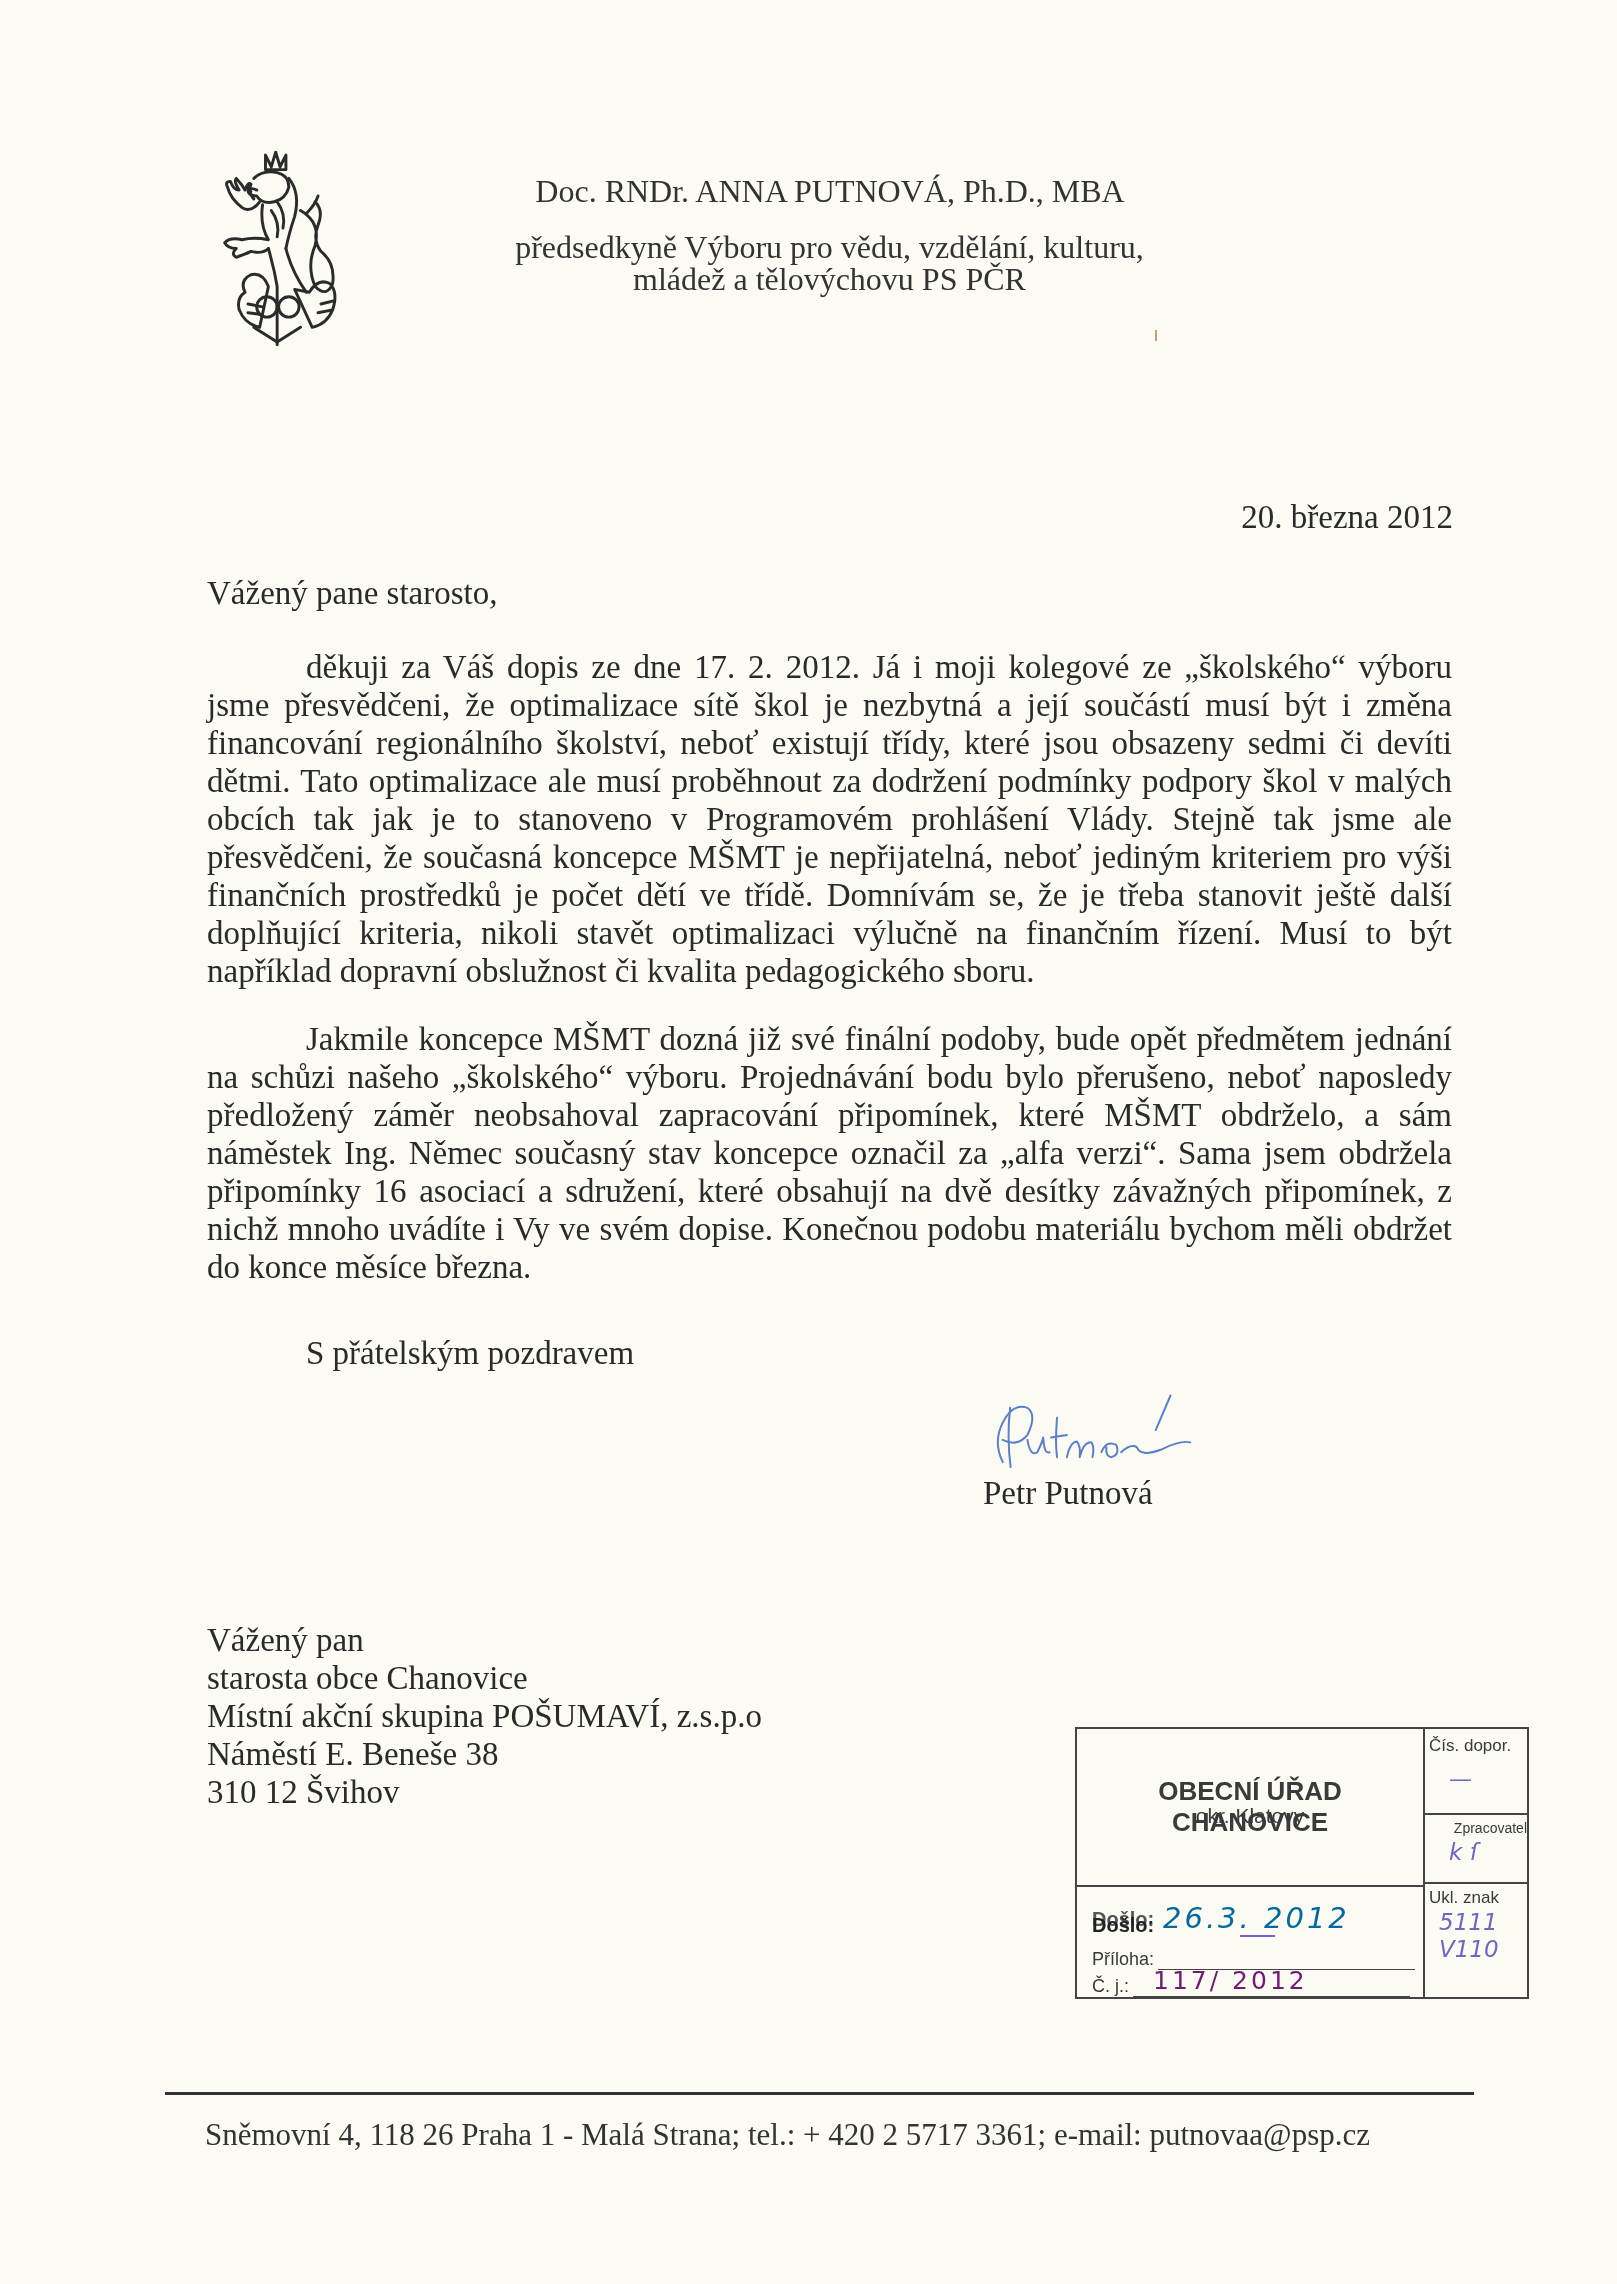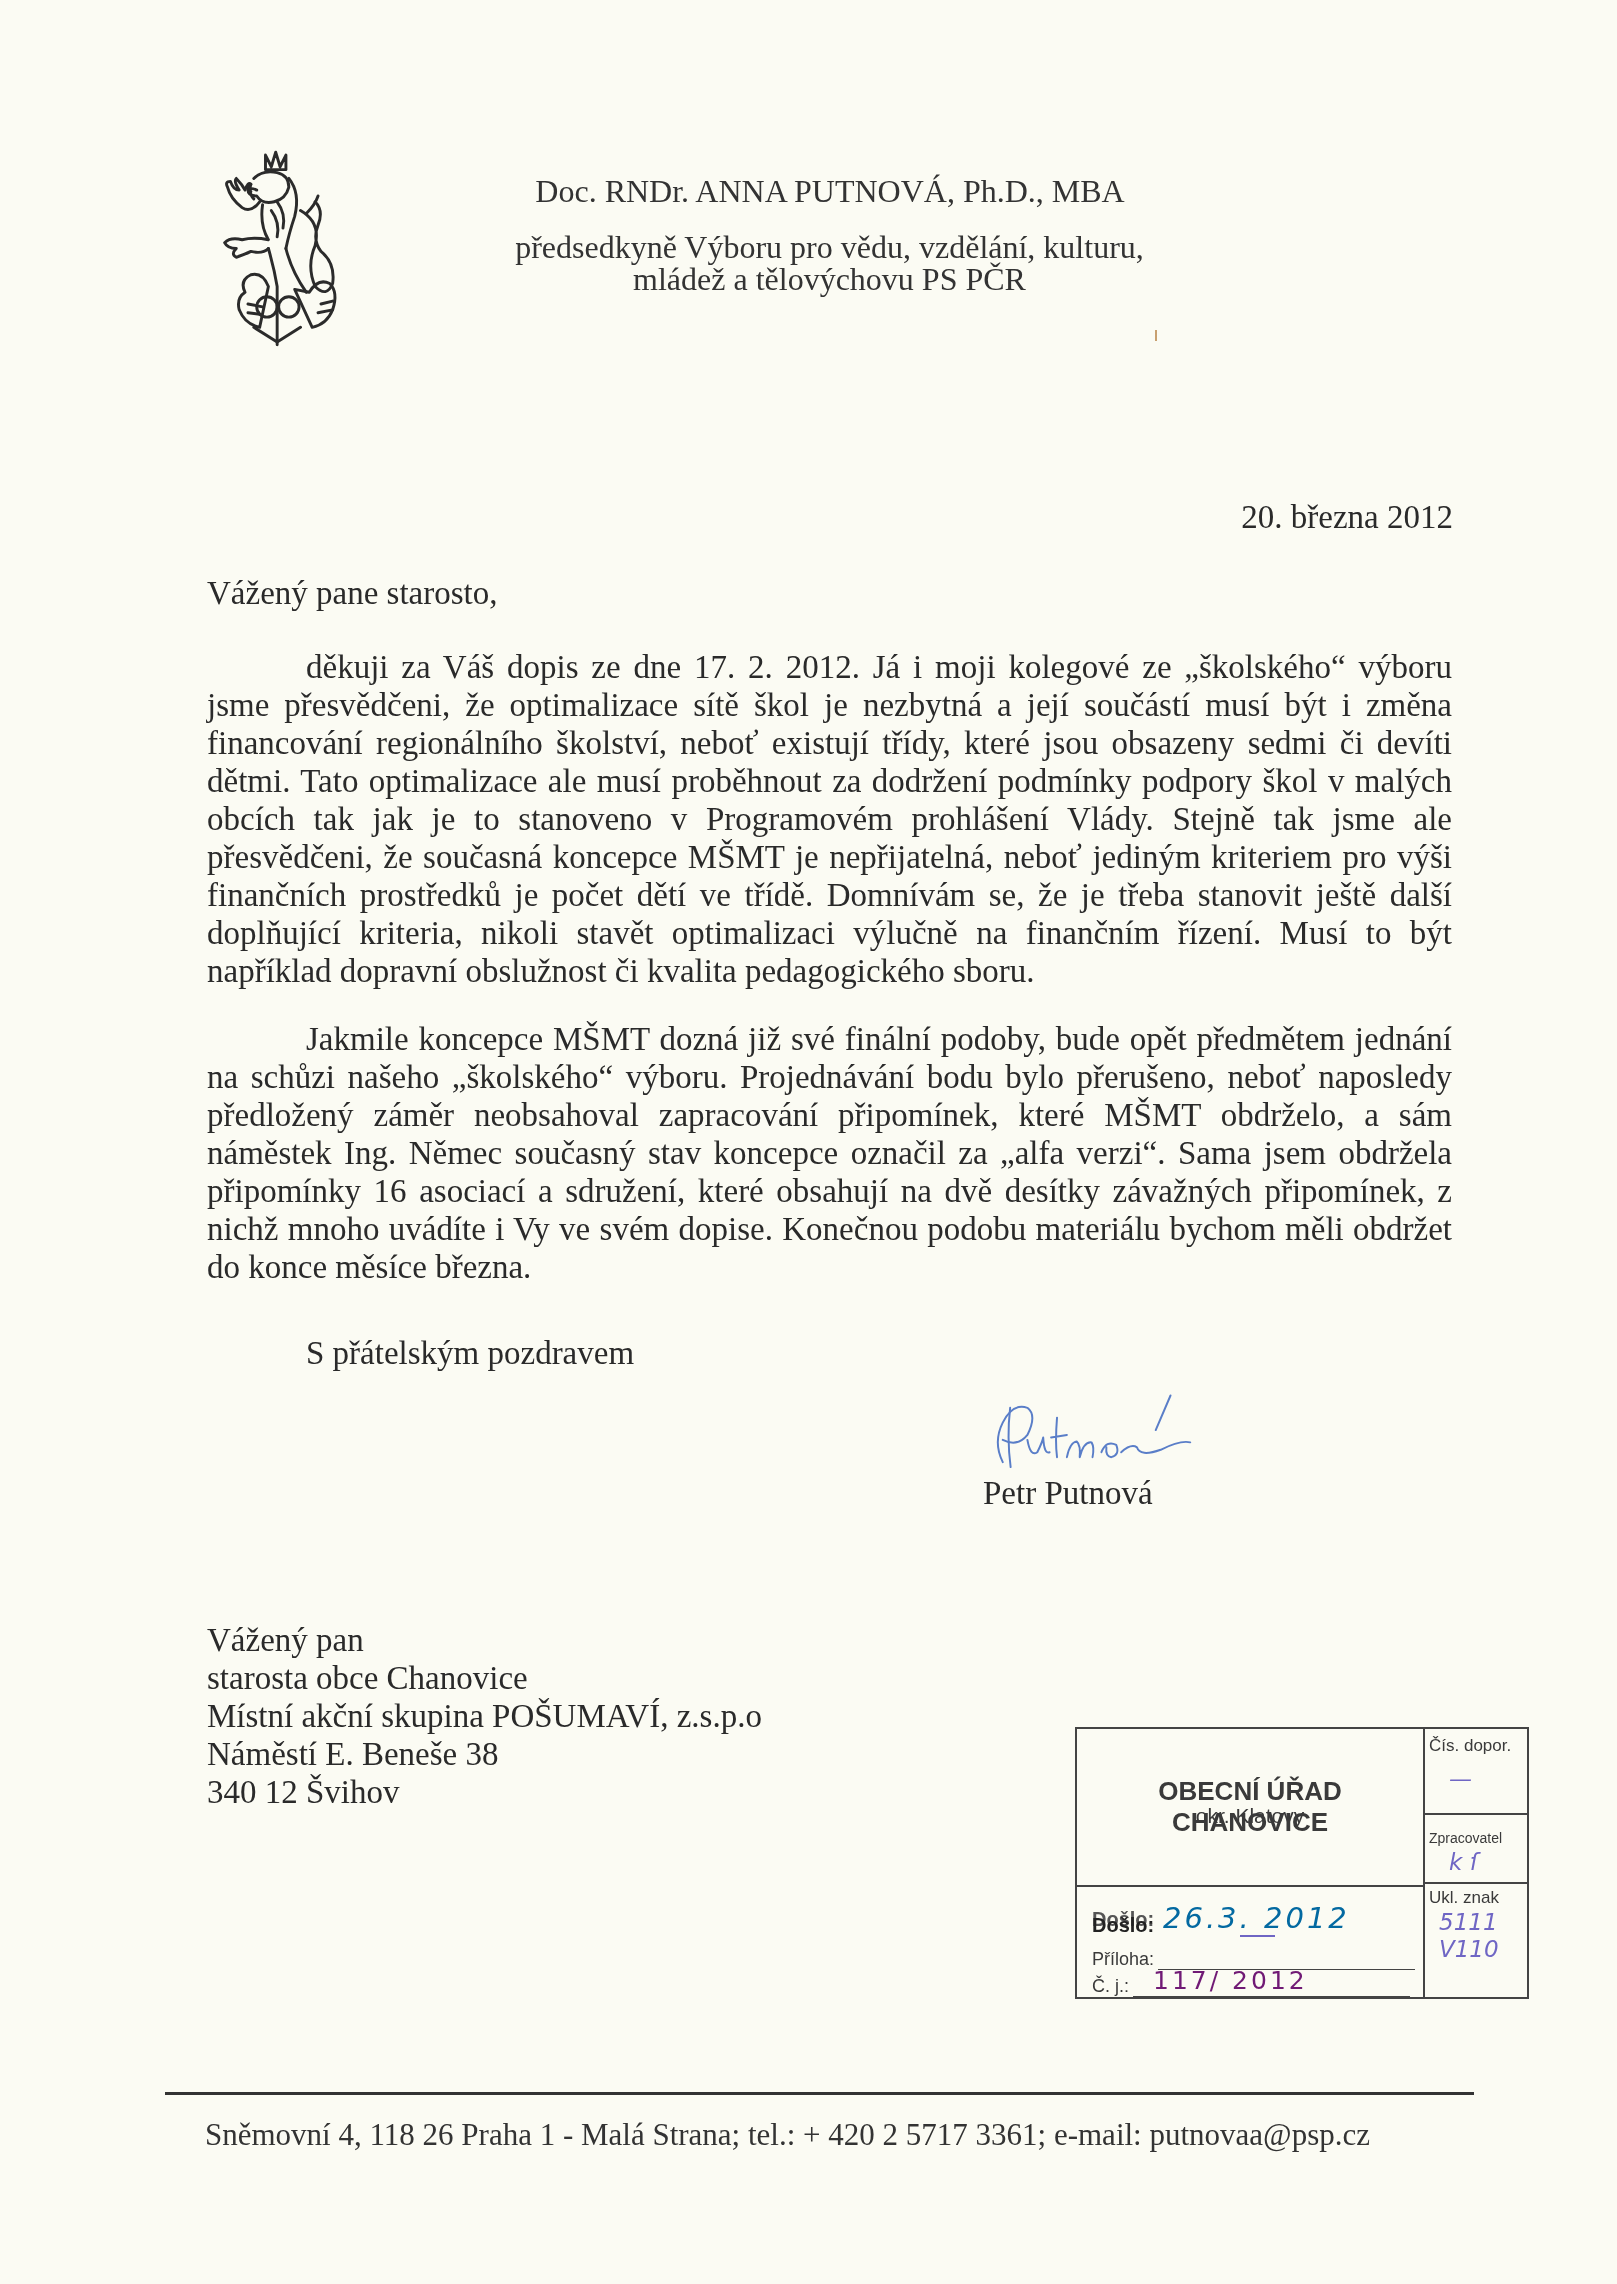--- a/index.html
+++ b/index.html
@@ -64,21 +64,21 @@
   #stamp .att-row { position: absolute; left: 15px; top: 220px; font-size: 18px; display: flex; align-items: flex-end; }
   #stamp .cj-row { position: absolute; left: 15px; top: 247px; font-size: 18px; display: flex; align-items: flex-end; }
   #stamp .line { display: inline-block; border-bottom: 1.5px solid #444; height: 18px; margin-left: 4px; position: relative; }
   #stamp .cj-val { position: absolute; left: 20px; bottom: 1px; font-size: 25px; color: #701a75; letter-spacing: 3px; font-family: "DejaVu Sans", sans-serif; white-space: nowrap; }
   #stamp .right { position: absolute; left: 348px; top: 0; right: 0; height: 100%; }
   #stamp .rlabel { font-size: 17px; margin-top: 7px; white-space: nowrap; }
   #stamp .rval { font-size: 23px; font-style: italic; color: #6f66c4; margin-top: 10px; margin-left: 20px; font-family: "DejaVu Sans", sans-serif; }
   #stamp .rcell-a { position: absolute; left: 0; right: 0; top: 0; height: 86px; border-bottom: 2px solid #444; padding-left: 4px; box-sizing: border-box; }
   #stamp .rcell-b { position: absolute; left: 0; right: 0; top: 86px; height: 69px; border-bottom: 2px solid #444; padding-left: 4px; box-sizing: border-box; }
   #stamp .rcell-c { position: absolute; left: 0; right: 0; top: 156px; bottom: 0; padding-left: 4px; box-sizing: border-box; }
-  #stamp .rlabel.small { font-size: 14px; margin-top: 15px; }
+  #stamp .rlabel.small { font-size: 14px; margin-top: 5px; text-align: right; }
   #stamp .rval.multi { margin-top: 2px; line-height: 25px; }
   .footer-rule { left: 165px; top: 2092px; width: 1309px; height: 2.5px; background: #333; }
   .footer {
     left: 205px; top: 2117px; font-size: 31px; line-height: 35px; white-space: nowrap; color: #333;
   }
   .speck { background: #c8a070; width: 1.5px; height: 11px; }
 </style>
 </head>
 <body>
 
@@ -138,21 +138,21 @@
   <path d="M380 15 L350 85"></path>
 </svg>
 
 <div class="abs signer">Petr Putnová</div>
 
 <div class="abs address">
   <div>Vážený pan</div>
   <div>starosta obce Chanovice</div>
   <div>Místní akční skupina POŠUMAVÍ, z.s.p.o</div>
   <div>Náměstí E. Beneše 38</div>
-  <div>340 12 Švihov</div>
+  <div>310 12 Švihov</div>
 </div>
 
 <div id="stamp" class="abs">
   <div class="left">
     <div class="left-top">
       <div class="office">OBECNÍ ÚŘAD CHANOVICE</div>
       <div class="district">okr. Klatovy</div>
     </div>
     <div class="received-label">Došlo:</div>
     <div class="received-val">26.3. 2012</div>

